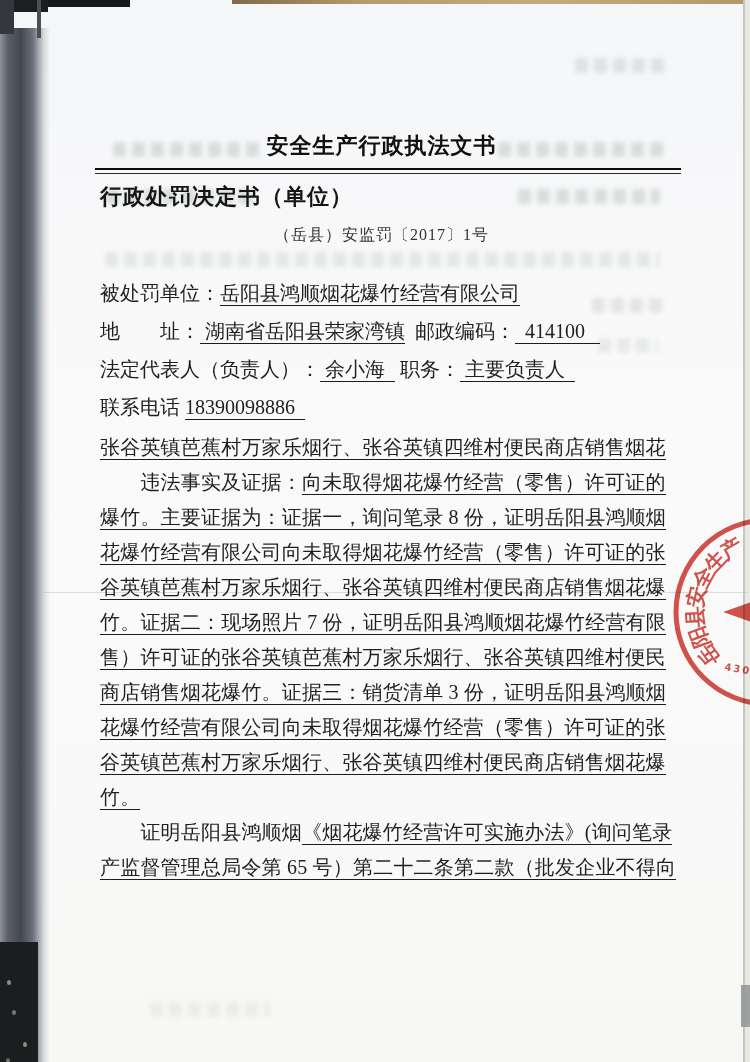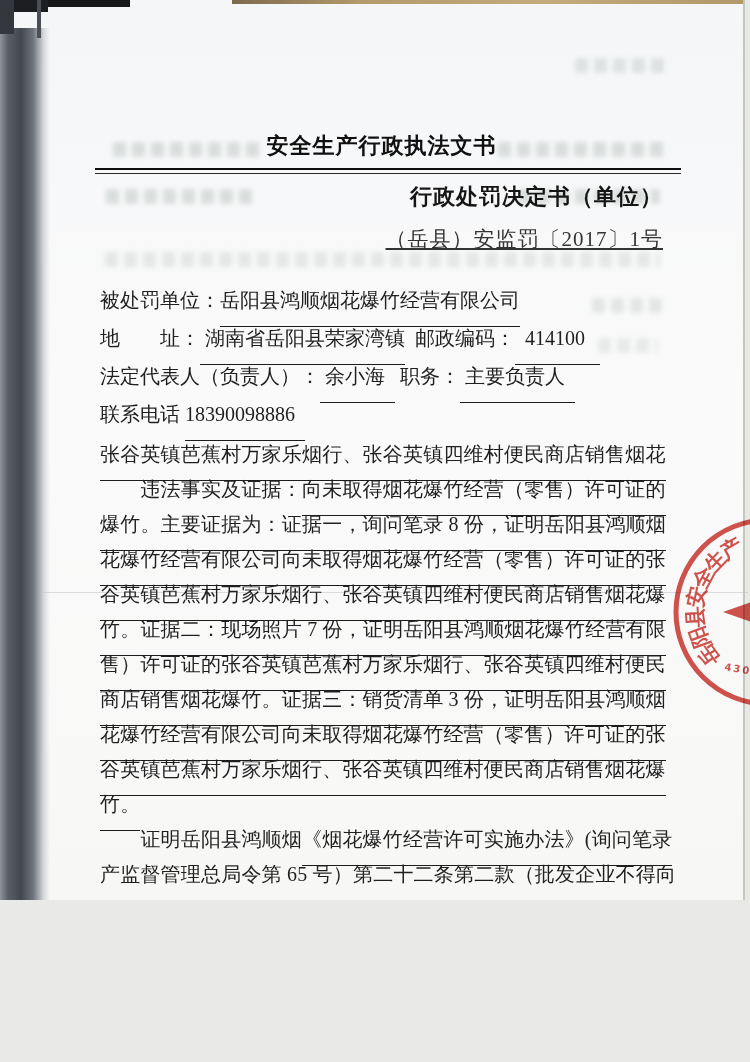--- a/index.html
+++ b/index.html
@@ -1,18 +1,18 @@
 <!DOCTYPE html>
 <html style="--seal: #cf453e;"><head>
 <meta charset="utf-8">
 <style>
   :root{ --seal:#cf453e; --ink:#1f1f1f; }
   html,body{margin:0;padding:0;background:#e9e9e7;}
   .page{
-    position:relative;width:750px;height:900px;overflow:hidden;
+    position:relative;width:750px;height:1062px;overflow:hidden;
     background:linear-gradient(180deg,#f5f6f8 0%,#fafafa 45%,#f7f8f6 100%);
     font-family:"Liberation Serif","DejaVu Serif",serif;color:var(--ink);
   }
   
   .edge-left{position:absolute;left:0;top:28px;width:50px;height:1034px;
     background:linear-gradient(90deg,#90939a 0%,#5a5e67 16%,#434750 42%,#6d727b 66%,#d8dade 88%,rgba(255,255,255,0) 100%);}
   .corner-tl-bar{position:absolute;left:0;top:0;width:130px;height:7px;background:#17181a;}
   .corner-tl-bar2{position:absolute;left:0;top:0;width:48px;height:12px;background:#1d1e21;}
   .corner-tl-block{position:absolute;left:0;top:0;width:14px;height:34px;background:#34373d;}
   .corner-tl-vline{position:absolute;left:37px;top:0;width:4px;height:38px;background:#4a4e55;}
@@ -25,27 +25,27 @@
   .edge-right-area{position:absolute;left:745px;top:0;width:5px;height:1062px;background:#e9e9e3;}
   .corner-br{position:absolute;left:741px;top:985px;width:9px;height:42px;background:#8f9496;opacity:.85;}
   .crease{position:absolute;left:42px;top:592px;width:706px;height:1px;background:#b9bfc4;opacity:.5;}
   
   .bt{position:absolute;height:15px;filter:blur(2.6px);opacity:.28;border-radius:2px;
     background:repeating-linear-gradient(90deg,#8d9a94 0 13px,rgba(141,154,148,0) 13px 19px);}
   
   .content{position:absolute;left:100px;top:0;width:563px;}
   .header-title{margin-top:131px;text-align:center;font-size:22px;font-weight:bold;letter-spacing:1px;color:#101010;}
   .double-rule{margin:7px -6px 0 -5px;margin-right:-18px;height:3px;border-top:2.5px solid #0e0e0e;border-bottom:1px solid #2b2b2b;}
-  .doc-title{margin-top:8px;text-align:right;font-size:22px;font-weight:bold;letter-spacing:1px;color:#151515;}
-  .doc-number{margin-top:13px;text-align:right;font-size:21px;letter-spacing:1px;color:#333;text-decoration:underline;}
+  .doc-title{margin-top:8px;text-align:left;font-size:22px;font-weight:bold;letter-spacing:1px;color:#151515;}
+  .doc-number{margin-top:13px;text-align:center;font-size:16px;letter-spacing:1px;color:#333;}
   .fields{margin-top:30px;}
   .fields .line{height:38px;line-height:34px;font-size:20px;white-space:nowrap;}
   .body{margin-top:4px;}
   .body .line{height:35px;line-height:31px;font-size:20px;white-space:nowrap;letter-spacing:.2px;}
-  .u{border-bottom:1.5px solid #1c1c1c;padding-bottom:15px;margin-top:20px;}
+  .u{border-bottom:1.5px solid #1c1c1c;padding-bottom:1px;margin-top:20px;}
   
   .seal{position:absolute;left:660px;top:502px;width:200px;height:220px;mix-blend-mode:multiply;opacity:.92;}
   .seal-ring{fill:none;stroke:var(--seal);stroke-width:5;}
   .seal-star{fill:var(--seal);}
   .seal-char{font-size:21px;font-weight:bold;fill:var(--seal);text-anchor:middle;dominant-baseline:central;
     font-family:"Liberation Serif","DejaVu Serif",serif;}
   .seal-code{font-size:10px;letter-spacing:2px;fill:var(--seal);font-weight:bold;
     font-family:"DejaVu Sans",sans-serif;}
 </style>
 </head>

